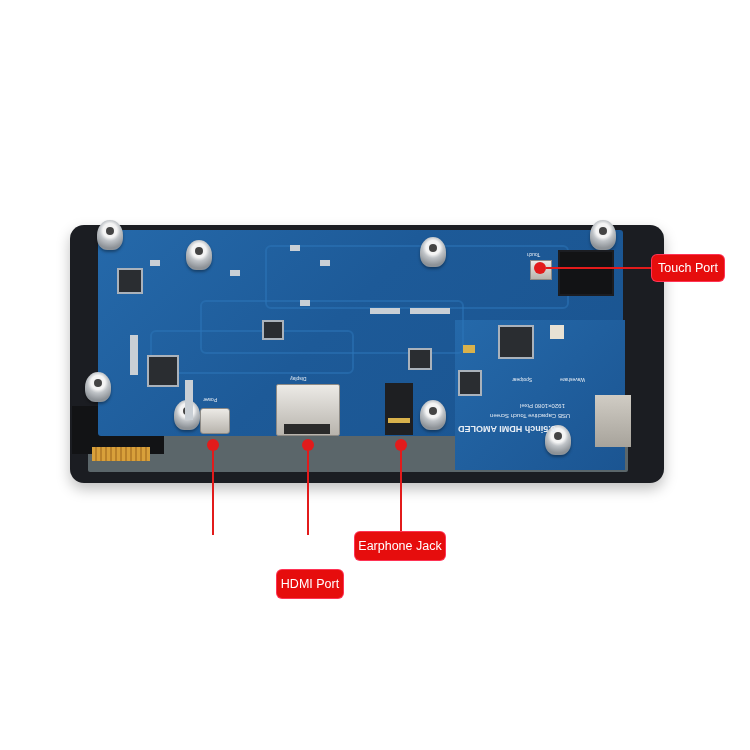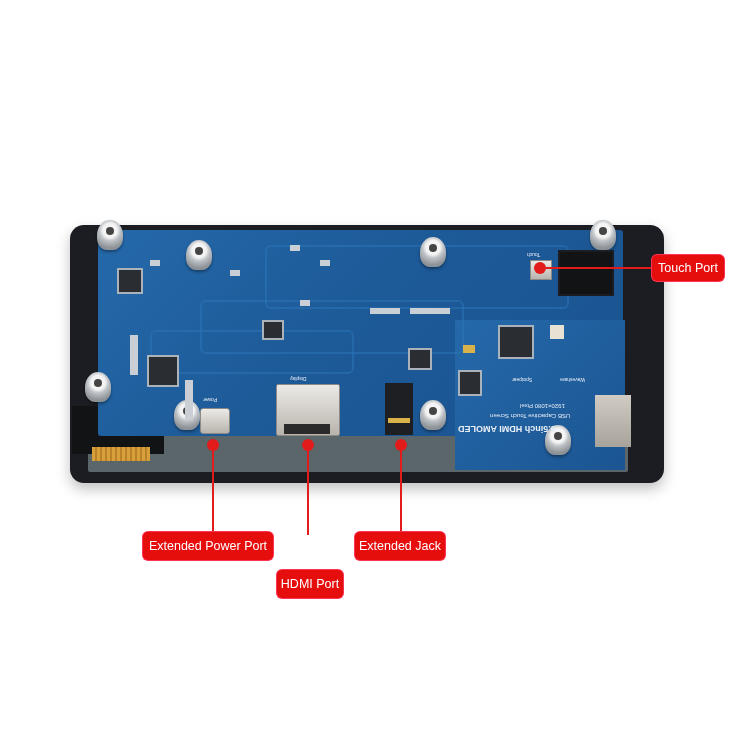--- a/index.html
+++ b/index.html
@@ -98,23 +98,22 @@
   <div class="pcbtext" style="left:290px;top:376px;font-size:5px;font-weight:normal;">Display</div>
   <div class="pcbtext" style="left:203px;top:397px;font-size:5px;font-weight:normal;">Power</div>
   <div class="pcbtext" style="left:527px;top:252px;font-size:5px;font-weight:normal;">Touch</div>
 
   <div class="dot" style="left:534px;top:262px;"></div>
   <div class="line" style="left:546px;top:267px;width:108px;height:2px;"></div>
   <div class="label" style="left:652px;top:255px;width:72px;height:26px;">Touch Port</div>
 
   <div class="dot" style="left:207px;top:439px;"></div>
   <div class="line" style="left:212px;top:450px;width:2px;height:85px;"></div>
-  <div class="label" style="left:143px;top:532px;width:130px;height:28px;">Extended Power Port</div>
 
   <div class="dot" style="left:302px;top:439px;"></div>
   <div class="line" style="left:307px;top:450px;width:2px;height:85px;"></div>
   <div class="label" style="left:277px;top:532px;width:66px;height:28px;margin-top:38px;">HDMI Port</div>
 
   <div class="dot" style="left:395px;top:439px;"></div>
   <div class="line" style="left:400px;top:450px;width:2px;height:85px;"></div>
-  <div class="label" style="left:355px;top:532px;width:90px;height:28px;">Extended Jack</div>
+  <div class="label" style="left:355px;top:532px;width:90px;height:28px;">Earphone Jack</div>
 
 </div>
 
 </body></html>

